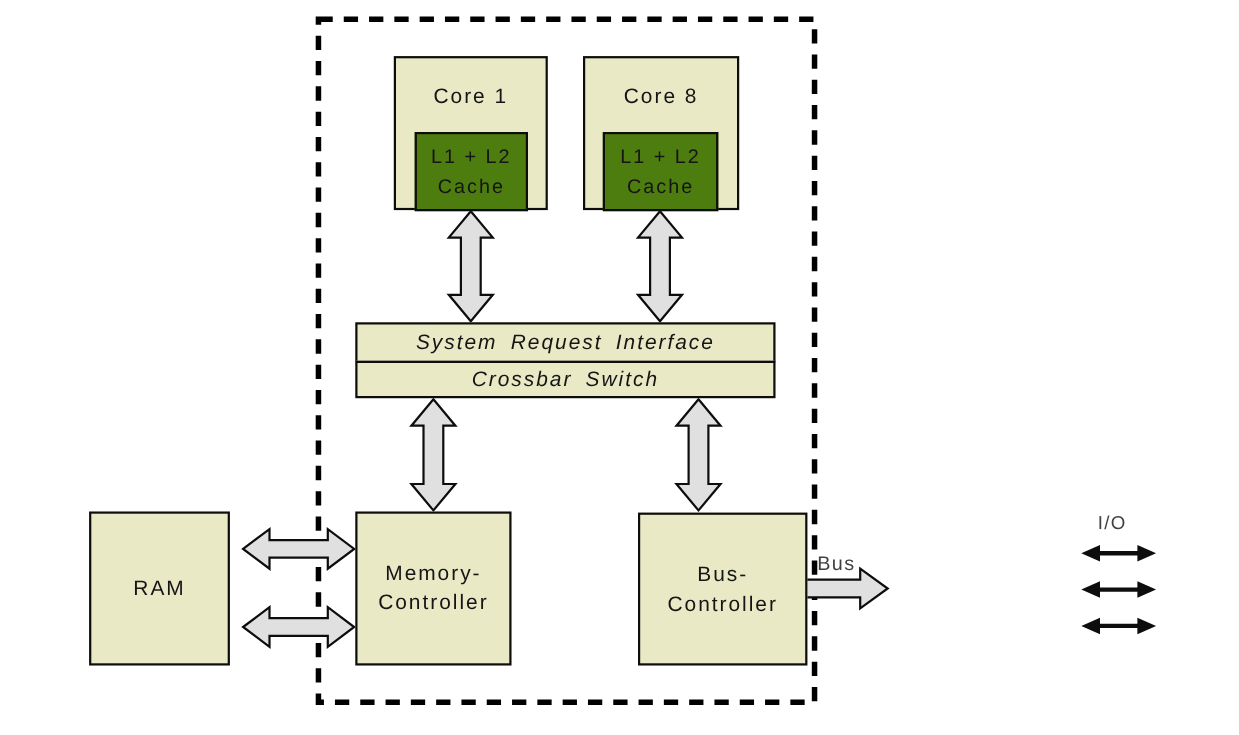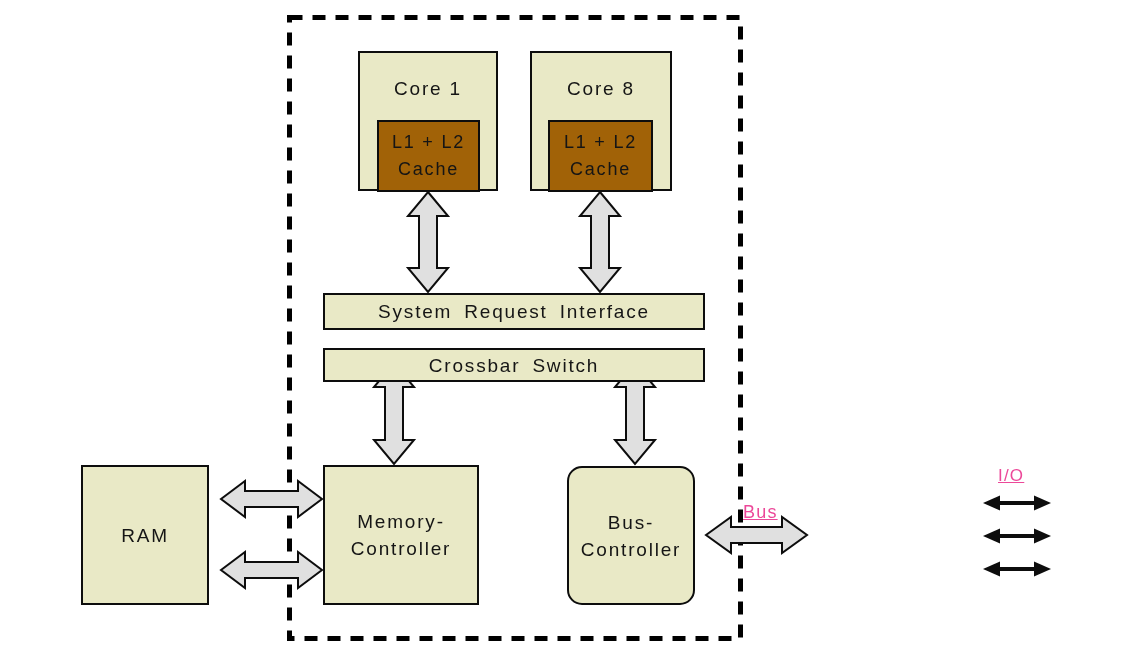--- a/index.html
+++ b/index.html
@@ -29,31 +29,30 @@
     border: 2px solid #0d0d0d;
     display: flex;
     align-items: center;
     justify-content: center;
     text-align: center;
     font-size: 19px;
     letter-spacing: 1.8px;
     line-height: 27px;
     color: #151515;
   }
-  .box.white { background: #a16207; }
+  .box.white { background: #4d7c0f; }
   .box.top-label { align-items: flex-start; }
   .box.top-label .lbl { margin-top: 22px; }
-  .bar-label { word-spacing: 5px; }
+  .bar-label { word-spacing: 5px; font-style: italic; }
   .float-label {
     position: absolute;
     font-size: 18px;
     letter-spacing: 1.2px;
-    color: #ec4899;
+    color: #404040;
     white-space: nowrap;
-    text-decoration: underline;
   }
 </style>
 </head>
 <body>
 
 <div class="canvas">
 
   <svg class="svg-layer" viewBox="0 0 1126 668">
 
     <rect x="289.5" y="17.5" width="451" height="621" fill="none" stroke="#000000" stroke-width="5" stroke-dasharray="13 10"></rect>
@@ -102,34 +101,34 @@
 
   <div class="box white" style="left:548px; top:120px; width:105px; height:72px; font-size:18px; flex-direction:column;">
     <div>L1 + L2</div>
     <div>Cache</div>
   </div>
 
   <div class="box" style="left:323px; top:293px; width:382px; height:37px;">
     <div class="bar-label">System Request Interface</div>
   </div>
 
-  <div class="box" style="left:323px; top:348px; width:382px; height:34px;">
+  <div class="box" style="left:323px; top:328px; width:382px; height:34px;">
     <div class="bar-label">Crossbar Switch</div>
   </div>
 
   <div class="box" style="left:81px; top:465px; width:128px; height:140px;">
     <div>RAM</div>
   </div>
 
-  <div class="box" style="left:323px; top:465px; width:156px; height:140px; flex-direction:column;">
+  <div class="box" style="left:323px; top:465px; width:142px; height:140px; flex-direction:column;">
     <div>Memory-</div>
     <div>Controller</div>
   </div>
 
-  <div class="box" style="left:567px; top:466px; width:128px; height:139px; flex-direction:column;border-radius:15px;">
+  <div class="box" style="left:580px; top:466px; width:154px; height:139px; flex-direction:column;">
     <div>Bus-</div>
     <div>Controller</div>
   </div>
 
 
   <div class="float-label" style="left:708px; top:502px;margin-left:35px;">Bus</div>
   <div class="float-label" style="left:998px; top:466px; font-size:17px;">I/O</div>
 
 </div>
 

